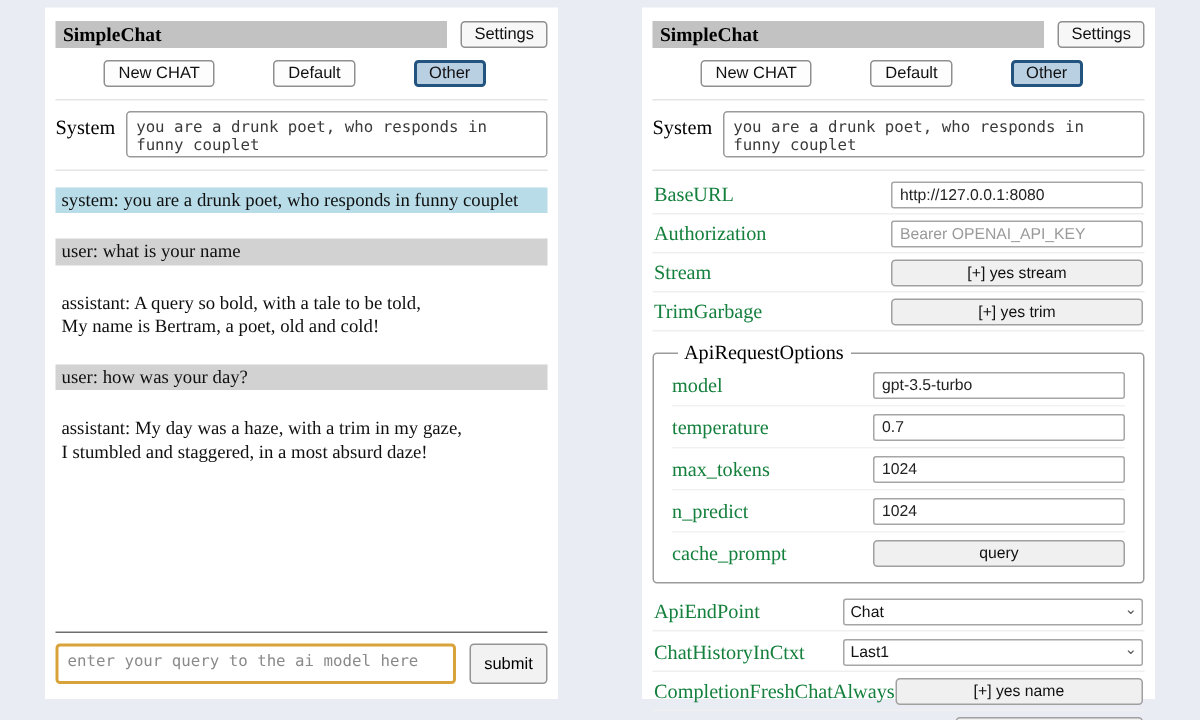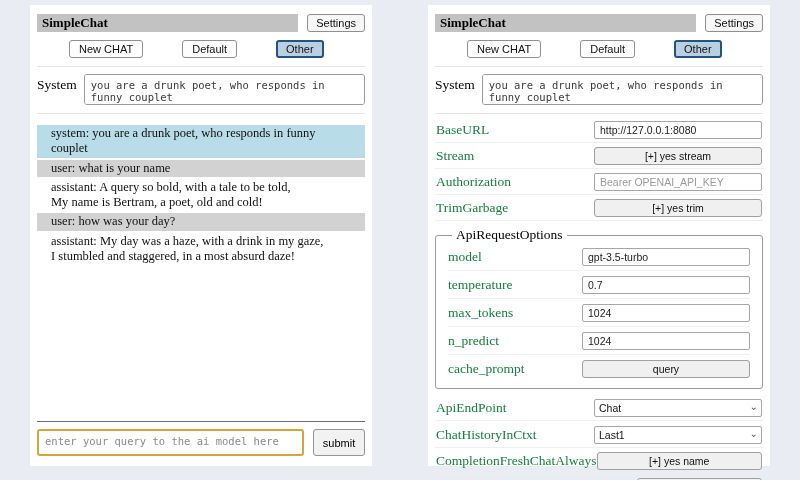--- a/index.html
+++ b/index.html
@@ -39,21 +39,21 @@
     resize: none; outline: none;
     font: 10.5px "DejaVu Sans Mono", monospace; color: #3a3a3a;
     border: 1px solid #9a9a9a; border-radius: 3px; padding: 4px 6px;
   }
   .system-row textarea { flex: 1; height: 31px; }
 
   
   .chat { margin-top: 11px; }
   .msg {
     font-size: 12.5px; line-height: 1.22; color: #101010;
-    padding: 1px 14px; margin-bottom: 2px; white-space: pre-line;
+    padding: 1px 4px; margin-bottom: 17px; white-space: pre-line;
   }
   .msg.system { background: #b8dce8; }
   .msg.user { background: #d2d2d2; }
   .msg.assistant { background: transparent; }
 
   
   .bottom { margin-top: auto; }
   .rule { border: none; border-top: 1px solid #6e6e6e; }
   .query-row { display: flex; gap: 9px; margin-top: 7px; align-items: stretch; }
   .query-row textarea { flex: 1; height: 27px; }
@@ -74,21 +74,21 @@
   input.txt {
     width: 168px; font: 10.5px "Liberation Sans", sans-serif; color: #222;
     border: 1px solid #a6a6a6; border-radius: 2px; padding: 2px 5px; outline: none;
   }
   input.txt::placeholder { color: #9a9a9a; }
   .wide-btn {
     width: 168px; font: 10.5px "Liberation Sans", sans-serif; color: #111;
     background: #f0f0f0; border: 1px solid #a0a0a0; border-radius: 3px;
     padding: 2px 0; text-align: center; cursor: pointer;
   }
-  .sel-wrap { position: relative; width: 168px; }
+  .sel-wrap { position: relative; width: 200px; }
   .sel-wrap select {
     width: 100%; font: 10.5px "Liberation Sans", sans-serif; color: #111;
     border: 1px solid #a6a6a6; border-radius: 2px; padding: 2px 16px 2px 4px;
     background: #fff; appearance: none; -webkit-appearance: none; outline: none;
   }
   .sel-wrap .chev {
     position: absolute; right: 4px; top: 45%; transform: translateY(-50%);
     font-size: 10px; color: #555; pointer-events: none; line-height: 1;
     font-family: "DejaVu Sans", sans-serif;
   }
@@ -123,21 +123,21 @@
   </div>
 
   <hr class="divider">
 
   <div class="chat">
     <div class="msg system">system: you are a drunk poet, who responds in funny couplet</div>
     <div class="msg user">user: what is your name</div>
     <div class="msg assistant">assistant: A query so bold, with a tale to be told,
 My name is Bertram, a poet, old and cold!</div>
     <div class="msg user">user: how was your day?</div>
-    <div class="msg assistant">assistant: My day was a haze, with a drink in my gaze,
+    <div class="msg assistant">assistant: My day was a haze, with a trim in my gaze,
 I stumbled and staggered, in a most absurd daze!</div>
   </div>
 
   <div class="bottom">
     <hr class="rule">
     <div class="query-row">
       <textarea class="focused" spellcheck="false" placeholder="enter your query to the ai model here" style=""></textarea>
       <button class="submit-btn">submit</button>
     </div>
   </div>
@@ -163,26 +163,26 @@
   </div>
 
   <hr class="divider">
 
   <div class="settings">
     <div class="srow">
       <span class="lbl">BaseURL</span>
       <input class="txt" type="text" value="http://127.0.0.1:8080" style="">
     </div>
     <div class="srow">
+      <span class="lbl">Authorization</span>
+      <input class="txt" type="text" placeholder="Bearer OPENAI_API_KEY" style="">
+    </div>
+    <div class="srow">
       <span class="lbl">Stream</span>
       <button class="wide-btn">[+] yes stream</button>
-    </div>
-    <div class="srow">
-      <span class="lbl">Authorization</span>
-      <input class="txt" type="text" placeholder="Bearer OPENAI_API_KEY" style="">
     </div>
     <div class="srow">
       <span class="lbl">TrimGarbage</span>
       <button class="wide-btn">[+] yes trim</button>
     </div>
 
     <fieldset class="aro">
       <legend>ApiRequestOptions</legend>
       <div class="srow">
         <span class="lbl">model</span>

